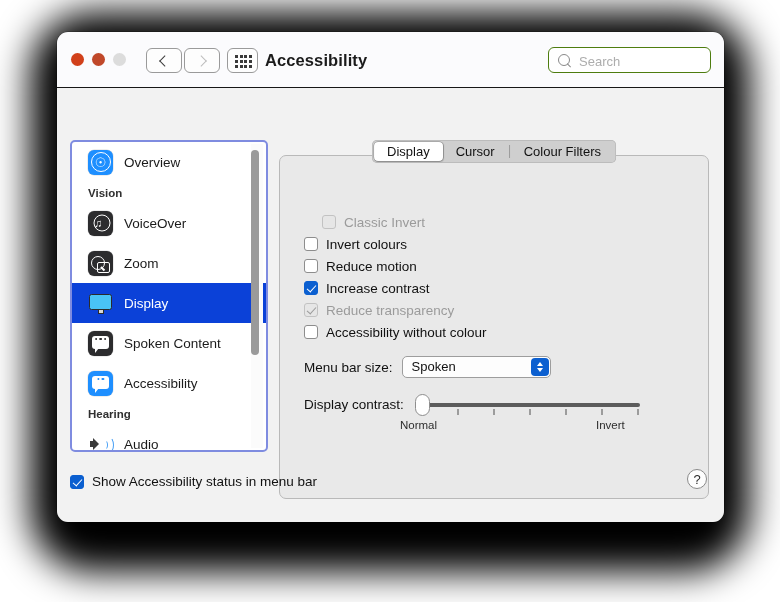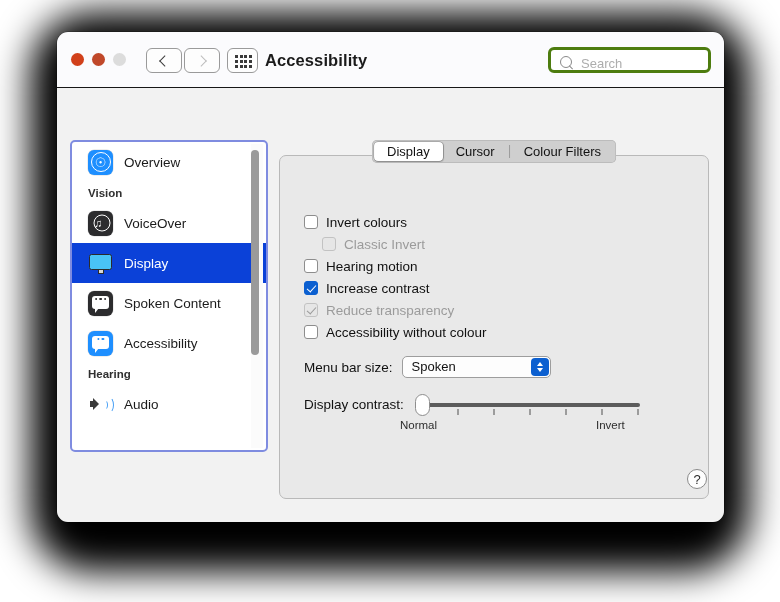--- a/index.html
+++ b/index.html
@@ -89,21 +89,21 @@
   #win-title {
     position: absolute; left: 208px; top: 16px;
     height: 25px; line-height: 25px;
     font-size: 16.5px; font-weight: bold; color: #1b1b1b;
     letter-spacing: .1px;
   }
 
   #search {
     position: absolute; right: 13px; top: 15px;
     width: 163px; height: 26px;
-    border: 3px solid #4d7c0f; border-radius: 6px;
+    border: 1px solid #4d7c0f; border-radius: 6px;
     background: #ffffff; box-sizing: border-box;
   }
   #search .mag {
     position: absolute; left: 9px; top: 6px;
     width: 10px; height: 10px;
     border: 1.4px solid #8a8a8a; border-radius: 50%;
   }
   #search .mag:after {
     content:""; position:absolute; left: 8px; top: 8px;
     width: 5px; height: 1.4px; background: #8a8a8a;
@@ -446,20 +446,27 @@
         <div class="side-head">Vision</div>
 
         <div class="side-row">
           <span class="app-icon ic-voiceover">
             <span class="ring" style="width:15px;height:15px;left:56%;"></span>
             <span class="glyph" style="font-size:11px;left:-5px;">♫</span>
           </span>
           <span class="side-label">VoiceOver</span>
         </div>
 
+        <div class="side-row">
+          <span class="app-icon ic-zoom">
+            <span class="zbub"></span>
+            <span class="zmag"></span>
+          </span>
+          <span class="side-label">Zoom</span>
+        </div>
 
         <div class="side-row selected">
           <span class="app-icon ic-display">
             <span class="monitor"></span>
             <span class="stand"></span>
           </span>
           <span class="side-label">Display</span>
         </div>
 
         <div class="side-row">
@@ -502,33 +509,33 @@
         <div id="sb-thumb"></div>
       </div>
     </div>
 
     <div id="panel">
 
       <div id="tabbox">
 
         <div id="checks">
 
+          <div class="crow indent">
+            <span class="cb dim"></span>
+            <span class="clab dim">Classic Invert</span>
+          </div>
+
           <div class="crow">
             <span class="cb"></span>
             <span class="clab">Invert colours</span>
           </div>
 
-          <div class="crow indent">
-            <span class="cb dim"></span>
-            <span class="clab dim">Classic Invert</span>
-          </div>
-
           <div class="crow">
             <span class="cb"></span>
-            <span class="clab">Hearing motion</span>
+            <span class="clab">Reduce motion</span>
           </div>
 
           <div class="crow">
             <span class="cb checked"></span>
             <span class="clab">Increase contrast</span>
           </div>
 
           <div class="crow">
             <span class="cb dim checked"></span>
             <span class="clab dim">Reduce transparency</span>
@@ -567,17 +574,21 @@
 
       <div id="tabstrip">
         <div class="tab active">Display</div>
         <div class="tab">Cursor</div>
         <div class="tabsep"></div>
         <div class="tab">Colour Filters</div>
       </div>
 
     </div>
 
+    <div id="bottom-check">
+      <span class="cb checked"></span>
+      <span class="clab">Show Accessibility status in menu bar</span>
+    </div>
 
     <div id="help-btn">?</div>
 
   </div>
 </div>
 
 </body></html>

